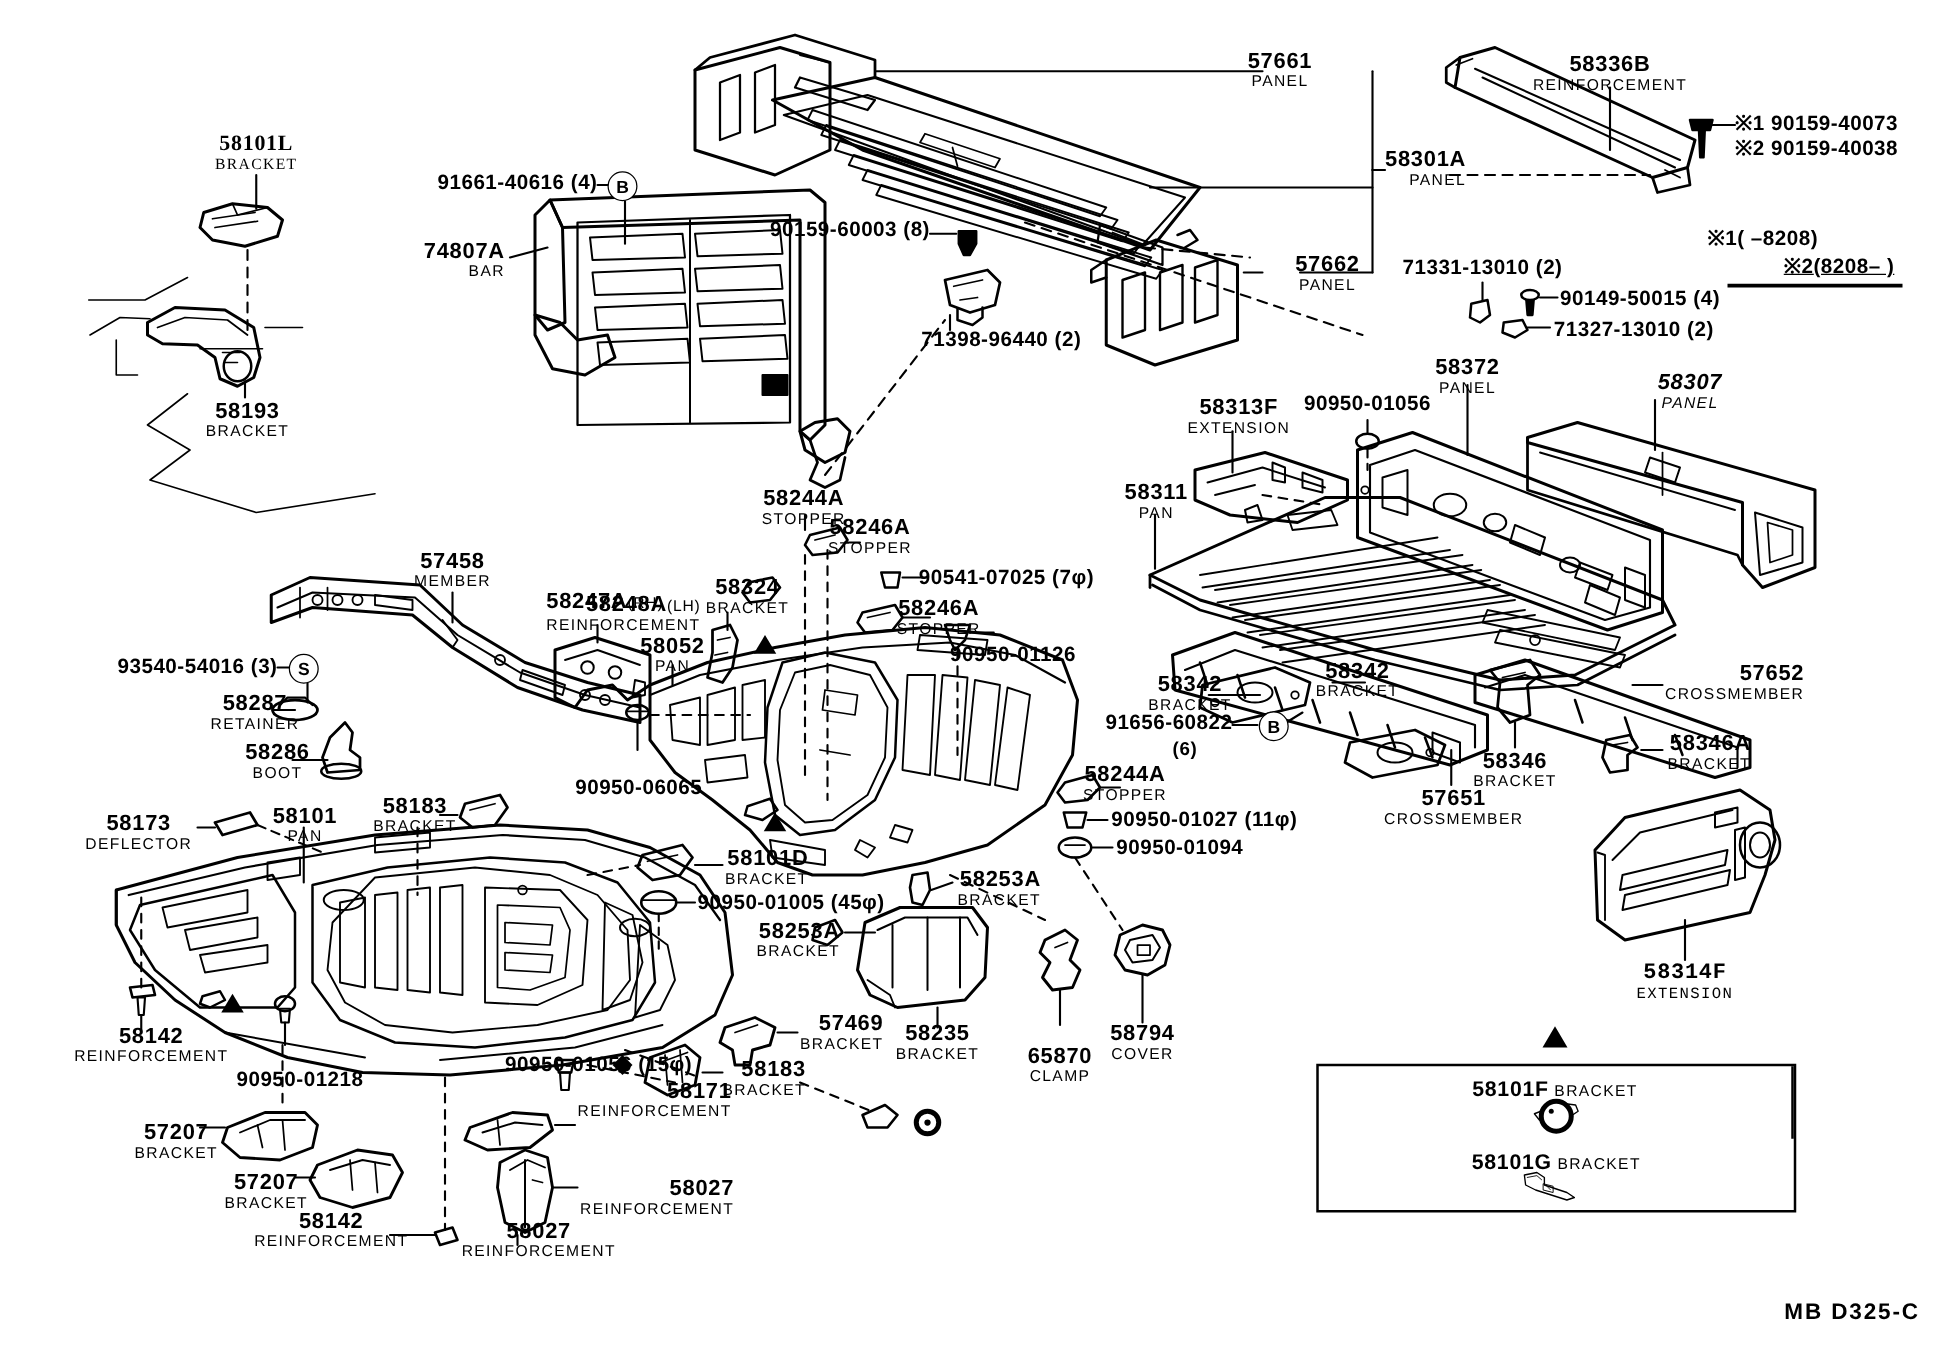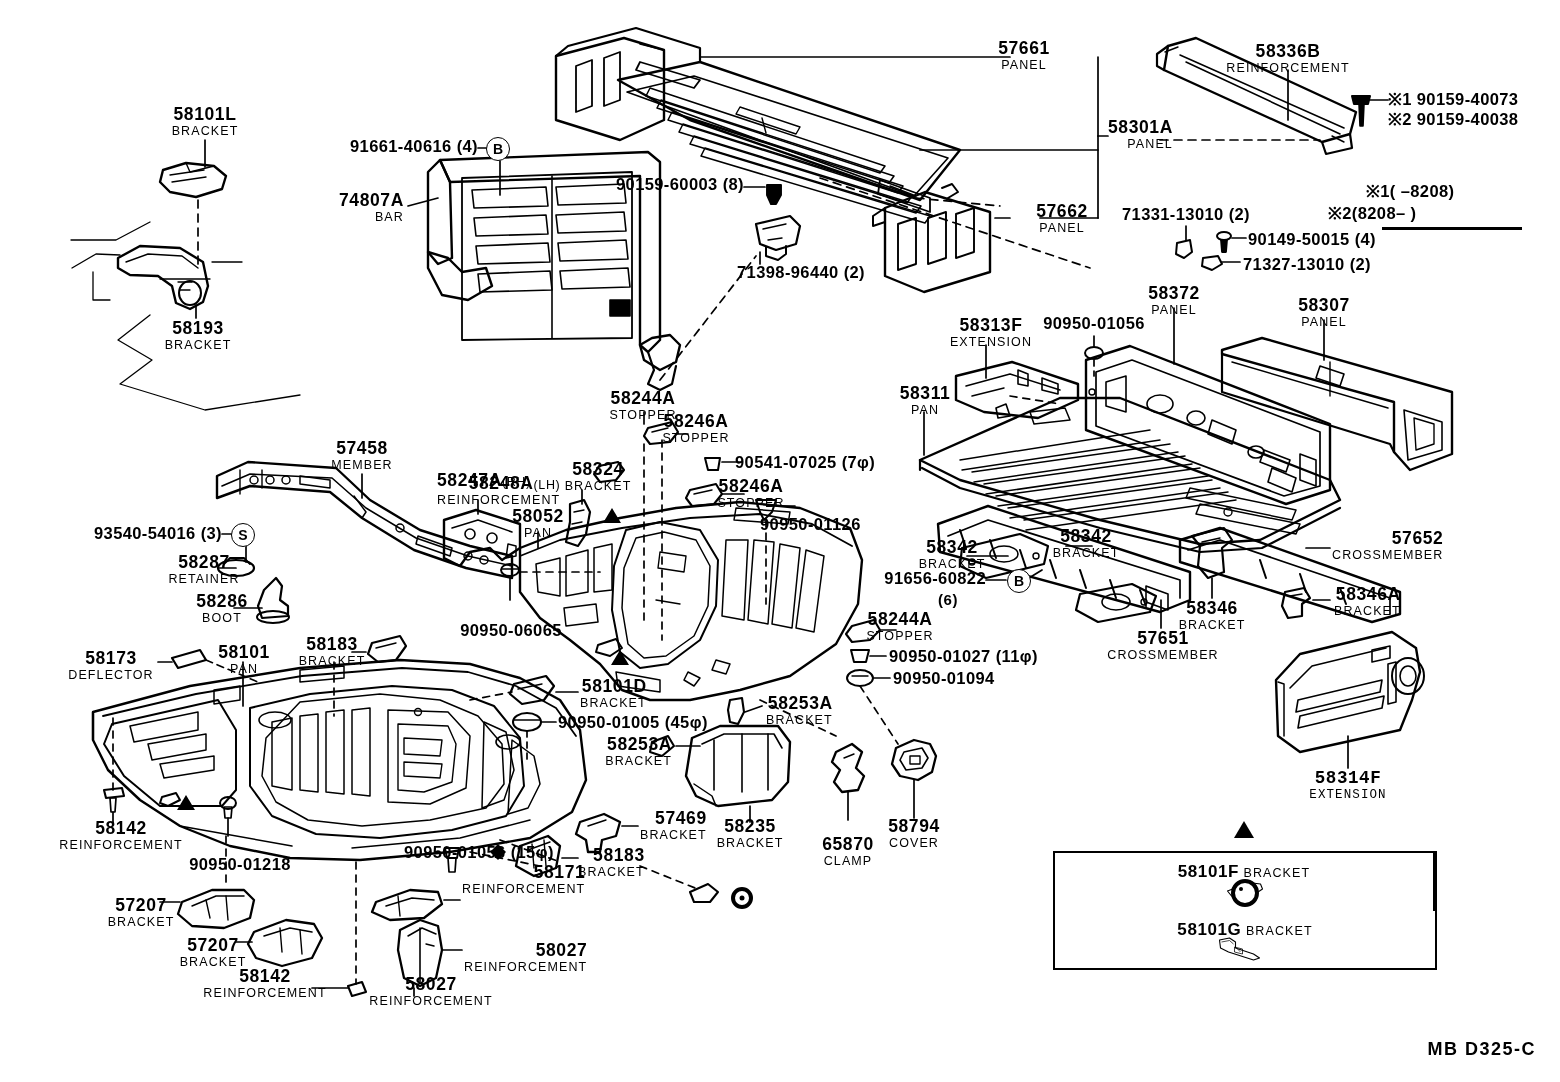--- a/index.html
+++ b/index.html
@@ -743,21 +743,21 @@
         <path d="M470 700 L512 692" stroke-dasharray="7 6"></path>
 
         <path d="M760 700 L836 736" stroke-dasharray="7 6"></path>
 
         <path d="M470 852 L540 866" stroke-dasharray="7 6"></path>
         <path d="M500 840 L560 862" stroke-dasharray="7 6"></path>
       </g>
     </g>
   </svg>
 
-  <div class="lbl c" style="left:145px;top:106px;width:120px;">
+  <div class="lbl c" style="left:145px;top:106px;width:120px;font-family:Liberation Serif, serif;">
     <span class="pn">58101L</span>
     <span class="nm">BRACKET</span>
   </div>
 
   <div class="lbl c" style="left:138px;top:320px;width:120px;">
     <span class="pn">58193</span>
     <span class="nm">BRACKET</span>
   </div>
 
   <div class="lbl l" style="left:339px;top:192px;">
@@ -803,21 +803,21 @@
   <div class="lbl l num" style="left:1388px;top:91px;">
     <span class="pn"><span>※1</span> <span>90159-40073</span></span>
   </div>
   <div class="lbl l num" style="left:1388px;top:111px;">
     <span class="pn"><span>※2</span> <span>90159-40038</span></span>
   </div>
 
   <div class="lbl l num" style="left:1366px;top:183px;">
     <span class="pn"><span>※1</span><span>(        –8208)</span></span>
   </div>
-  <div class="lbl l num" style="left:1328px;top:205px;">
+  <div class="lbl l num" style="left:1427px;top:205px;text-decoration:underline;">
     <span class="pn"><span>※2</span><span>(8208–          )</span></span>
   </div>
   <div class="noteRule" style="left:1382px;top:227px;width:140px;"></div>
 
   <div class="lbl c num" style="left:1103px;top:206px;width:166px;">
     <span class="pn">71331-13010 (2)</span>
   </div>
 
   <div class="lbl l num" style="left:1248px;top:231px;">
     <span class="pn">90149-50015 (4)</span>
@@ -839,21 +839,21 @@
 
   <div class="lbl c num" style="left:1024px;top:315px;width:140px;">
     <span class="pn">90950-01056</span>
   </div>
 
   <div class="lbl c" style="left:1114px;top:285px;width:120px;">
     <span class="pn">58372</span>
     <span class="nm">PANEL</span>
   </div>
 
-  <div class="lbl c" style="left:1264px;top:297px;width:120px;">
+  <div class="lbl c" style="left:1292px;top:297px;width:120px;font-style:italic;">
     <span class="pn">58307</span>
     <span class="nm">PANEL</span>
   </div>
 
   <div class="lbl l" style="left:1332px;top:530px;">
     <span class="pn">57652</span>
     <span class="nm">CROSSMEMBER</span>
   </div>
 
   <div class="lbl c" style="left:1096px;top:630px;width:134px;">

